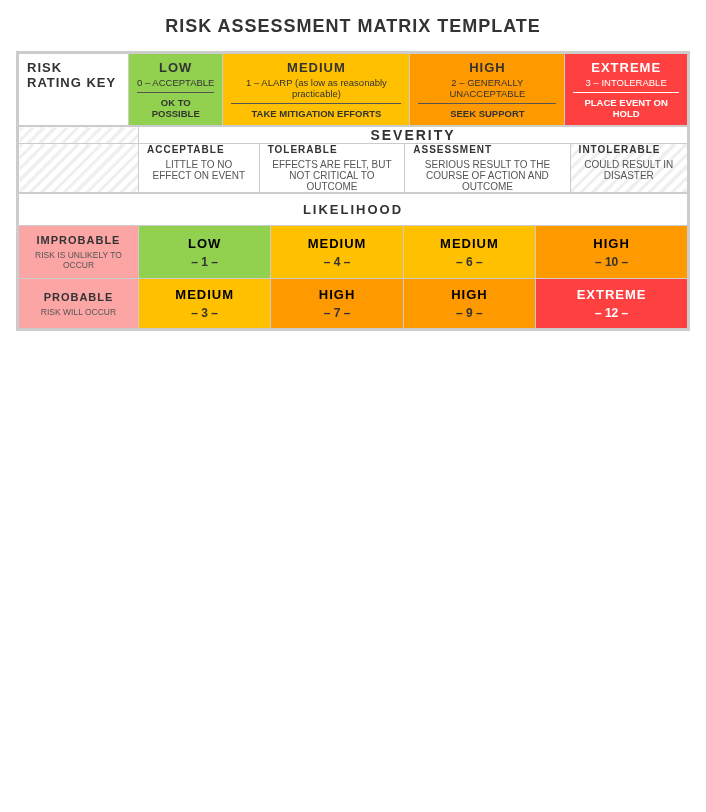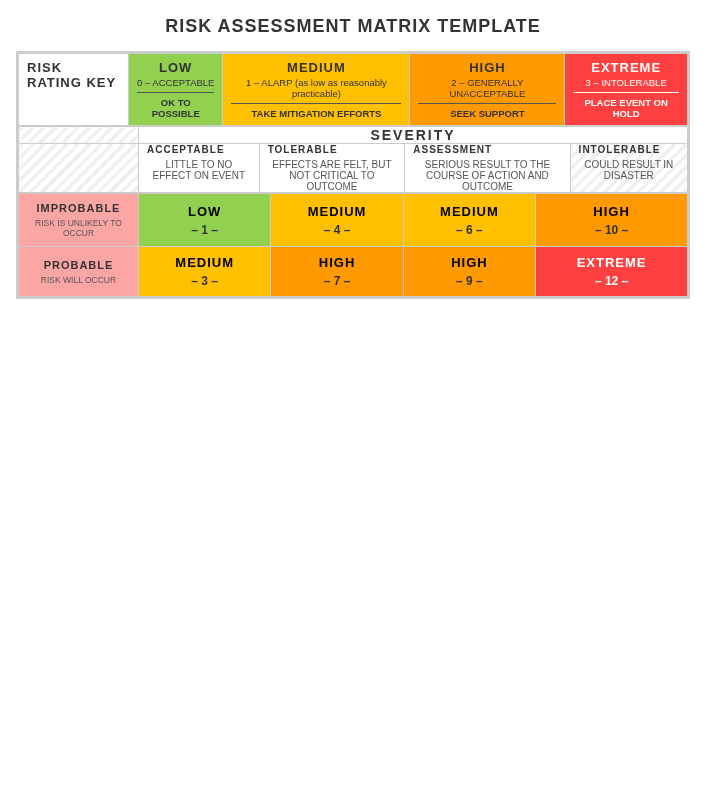--- a/index.html
+++ b/index.html
@@ -236,20 +236,23 @@
       <td class="hatch-cell">
         <div class="severity-col-header">INTOLERABLE</div>
         <div class="severity-col-sub">COULD RESULT IN DISASTER</div>
       </td>
     </tr>
   </tbody>
     </table>
 
   <table class="likelihood-table">
     <tbody>
+        <tr>
+      <td class="likelihood-header-cell" colspan="5">LIKELIHOOD</td>
+    </tr>
 
     <tr>
       <td class="likelihood-label-cell">
         <div class="likelihood-name">IMPROBABLE</div>
         <div class="likelihood-desc">RISK IS UNLIKELY TO OCCUR</div>
       </td>
       <td class="cell-low">
         <div class="matrix-cell-label">LOW</div>
         <div class="matrix-cell-num">– 1 –</div>
       </td>

